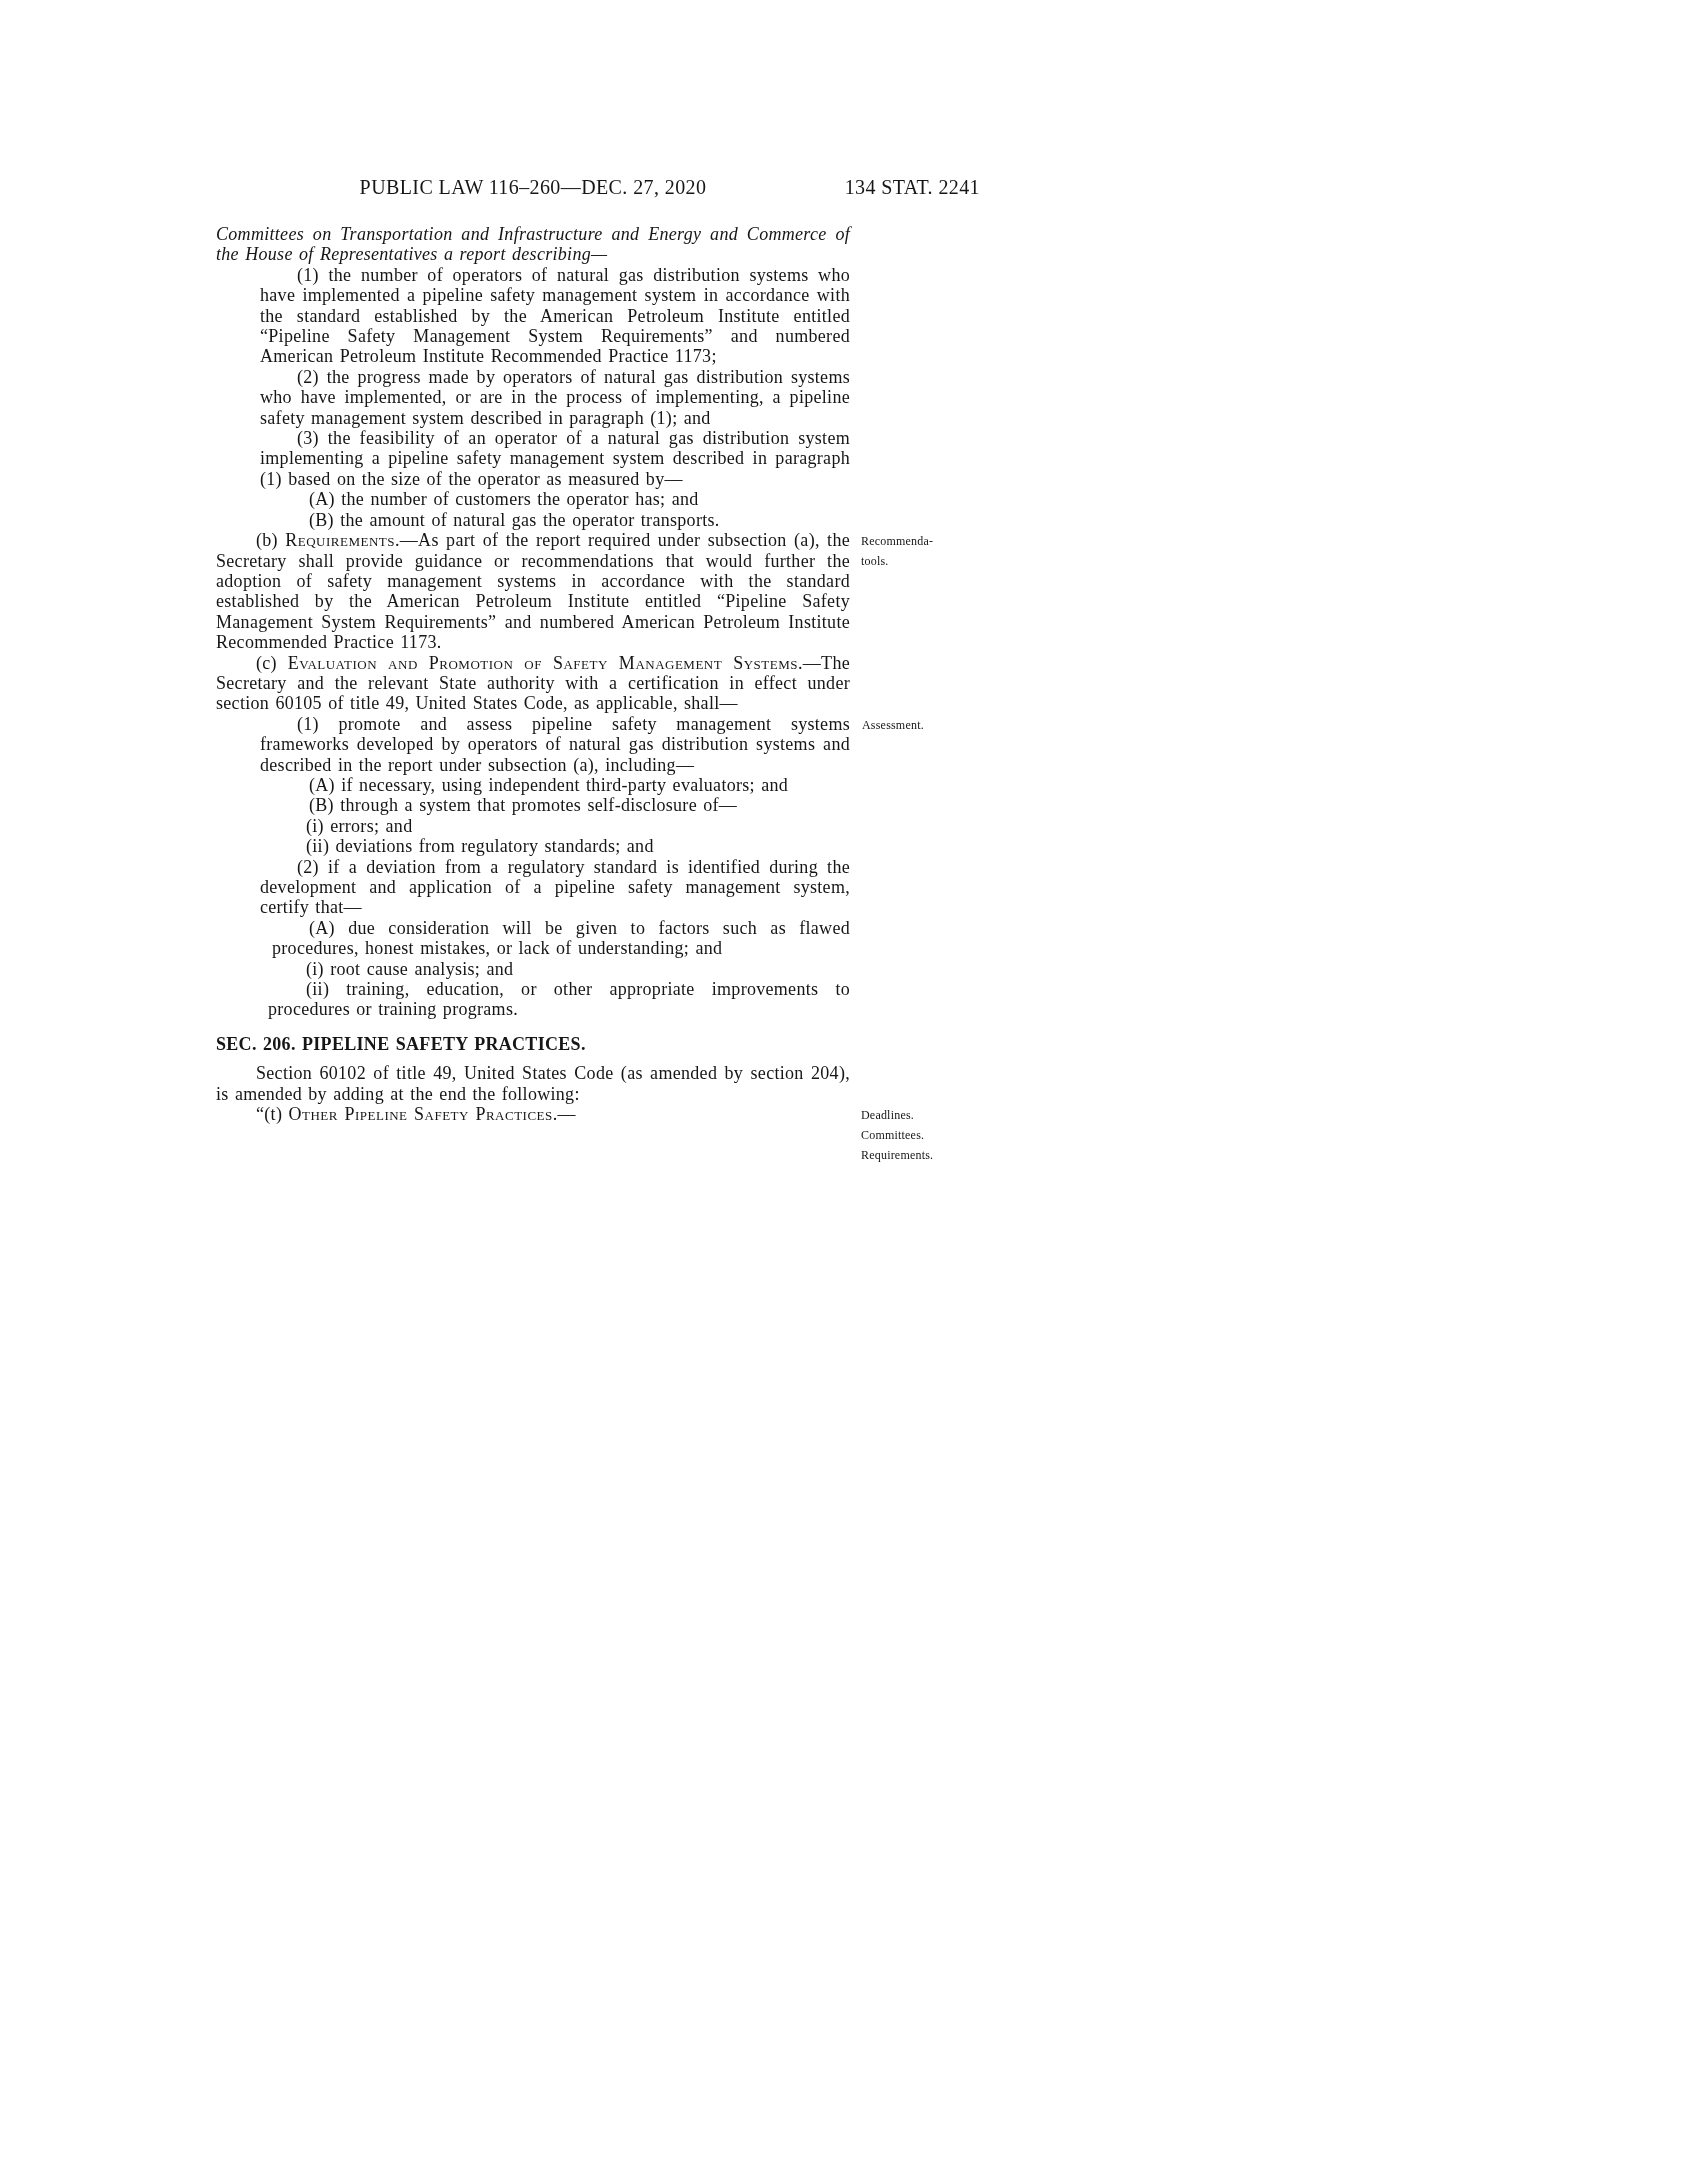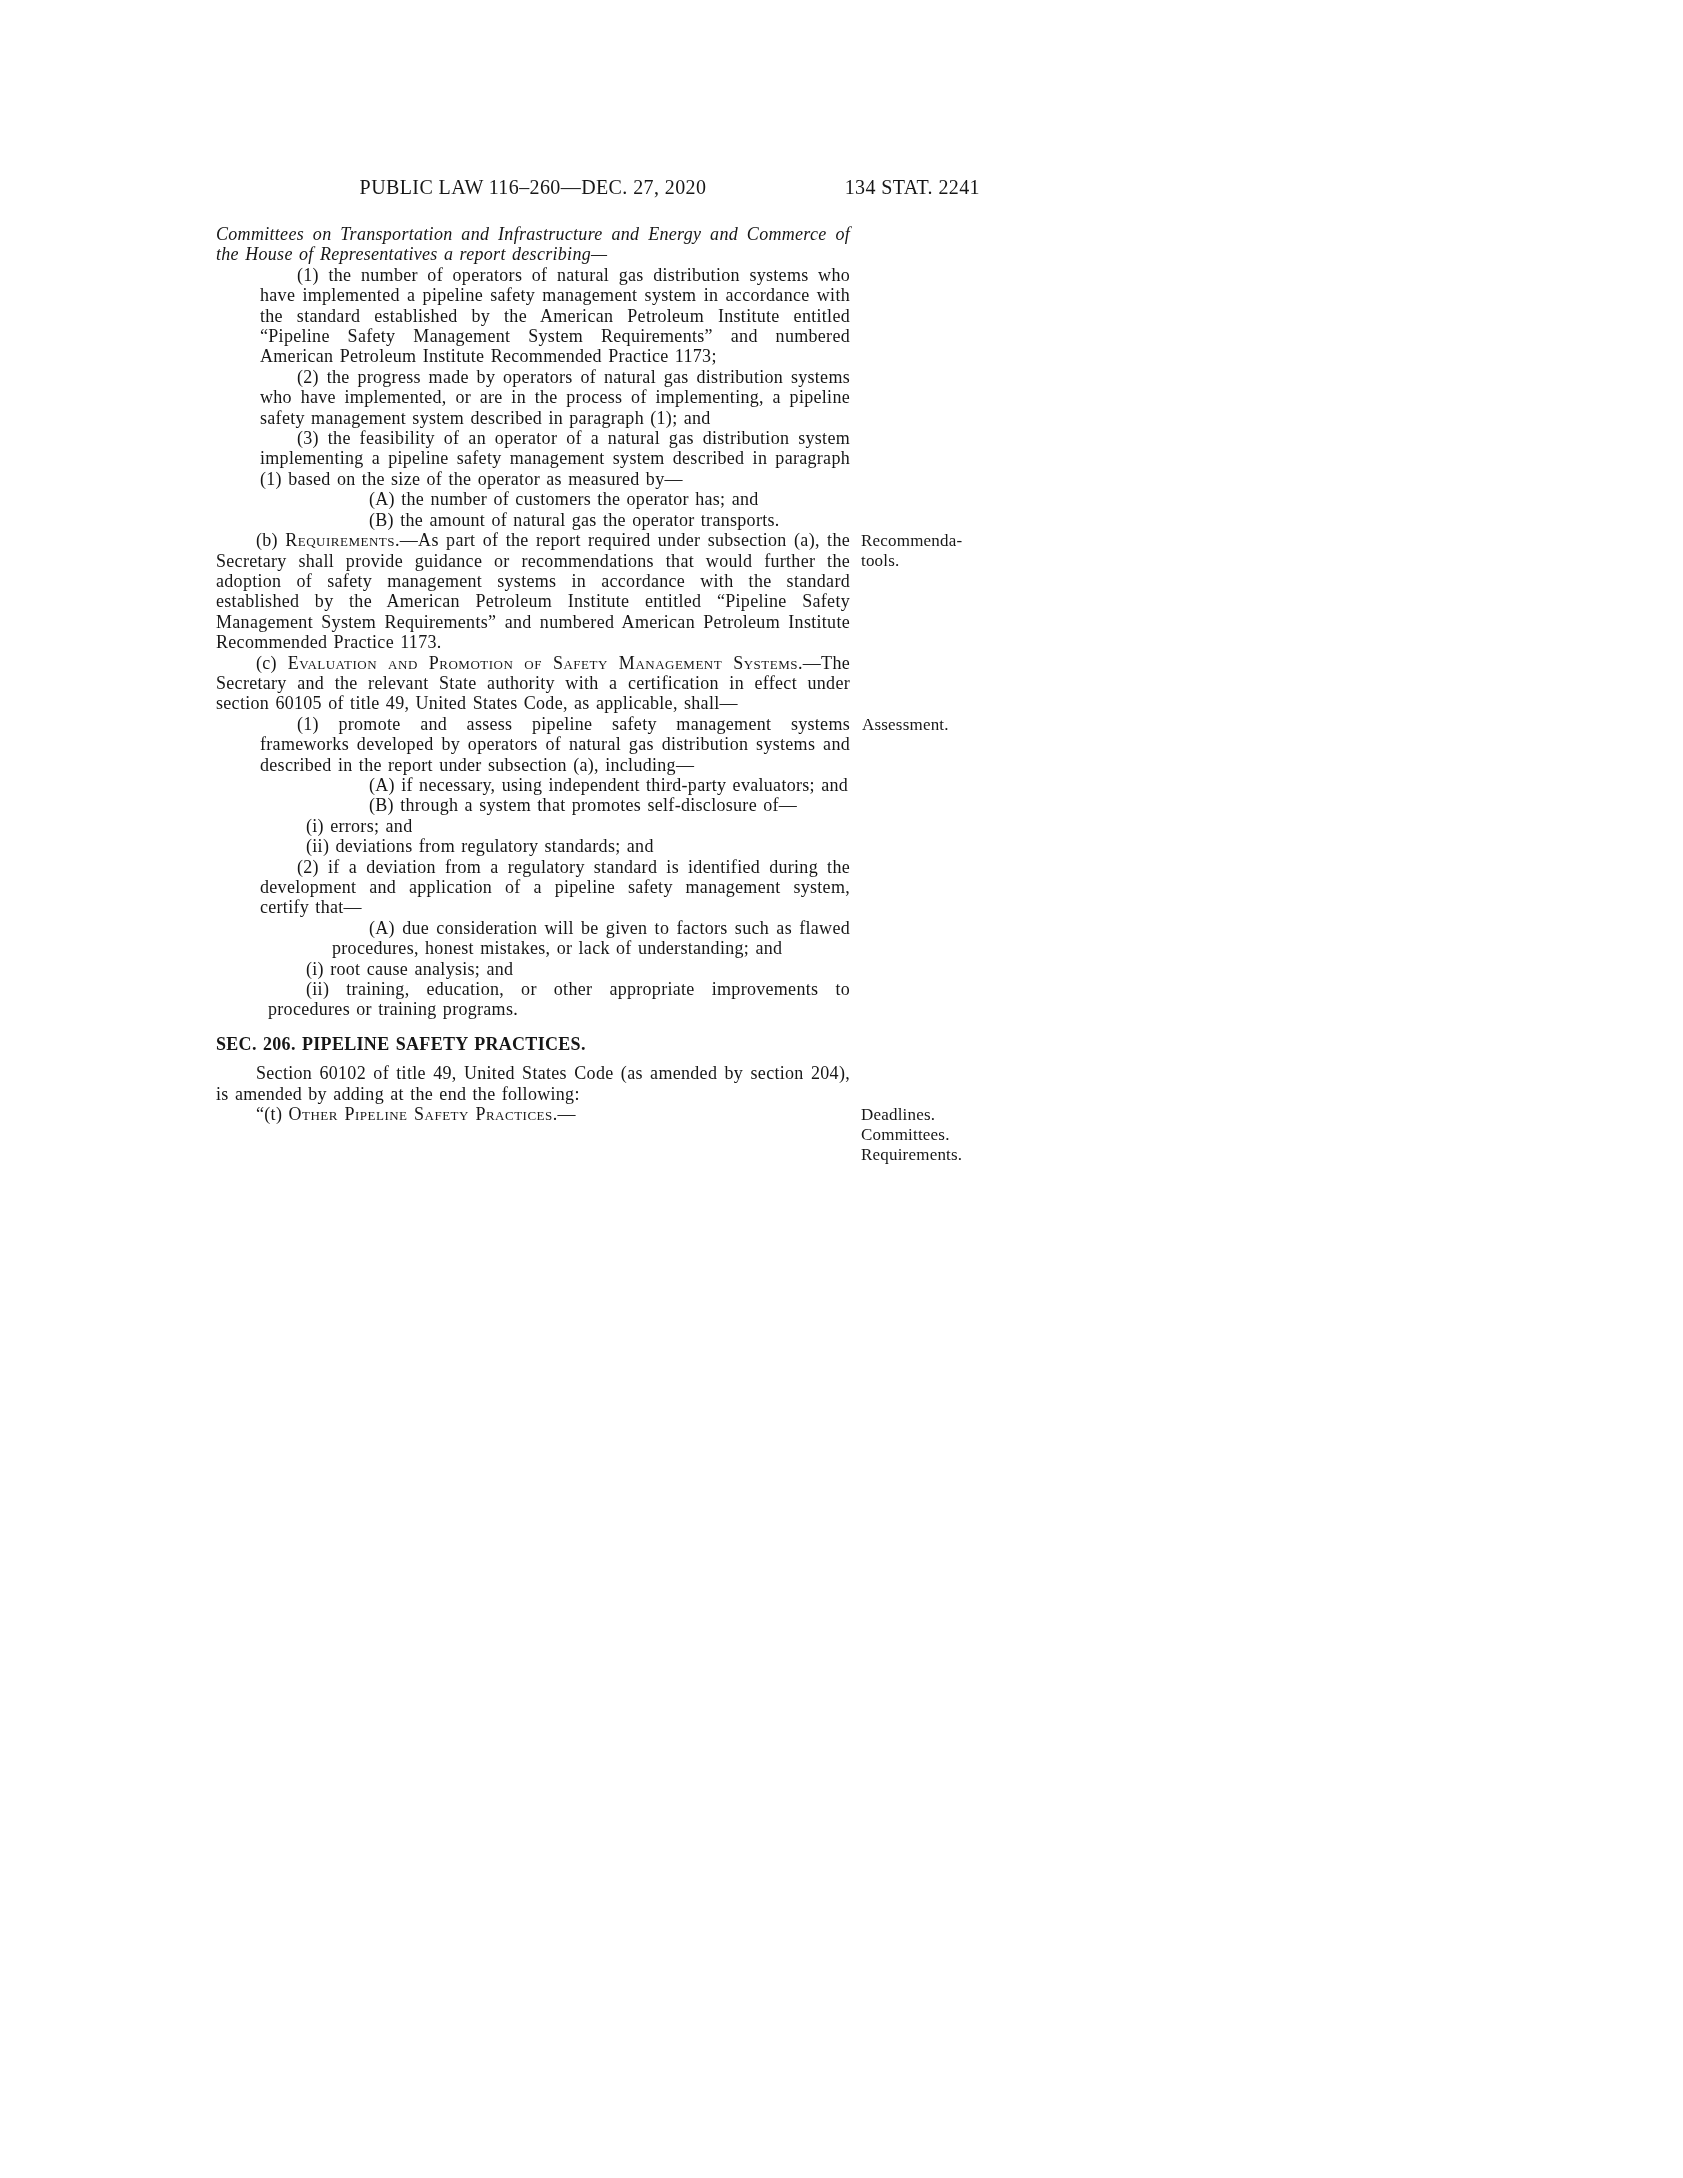--- a/index.html
+++ b/index.html
@@ -32,34 +32,34 @@
     font-size:18px;
     line-height:20.4px;
     letter-spacing:0.3px;
     word-spacing:1.5px;
     text-align:justify;
     text-justify:inter-word;
   }
   .cont { text-indent:0;     margin-left:0;font-style:italic; }
   .l0   { text-indent:40px;  margin-left:0; }
   .l1   { text-indent:37px;  margin-left:44px; }
-  .l2   { text-indent:37px;  margin-left:116px; }
+  .l2   { text-indent:37px;  margin-left:56px; }
   .l3   { text-indent:38px;  margin-left:52px; }
   .sc   { font-variant:small-caps; letter-spacing:0.5px; }
 
   .sec-heading {
     font-size:17px; font-weight:700; letter-spacing:0.2px;
     text-align:left; text-indent:0;
     margin:14px 0 9px 0;
   }
 
   
   .margin-note {
     position:absolute; top:1px; display:block; width:139px;
-    font-size:17px; line-height:20px;
+    font-size:12px; line-height:20px;
     letter-spacing:0.2px; word-spacing:normal;
     text-align:left; text-indent:0;
     font-variant:normal; font-weight:normal;
   }
   .note-line { display:block; }
 </style>
 </head>
 <body>
 
 <div class="page">

